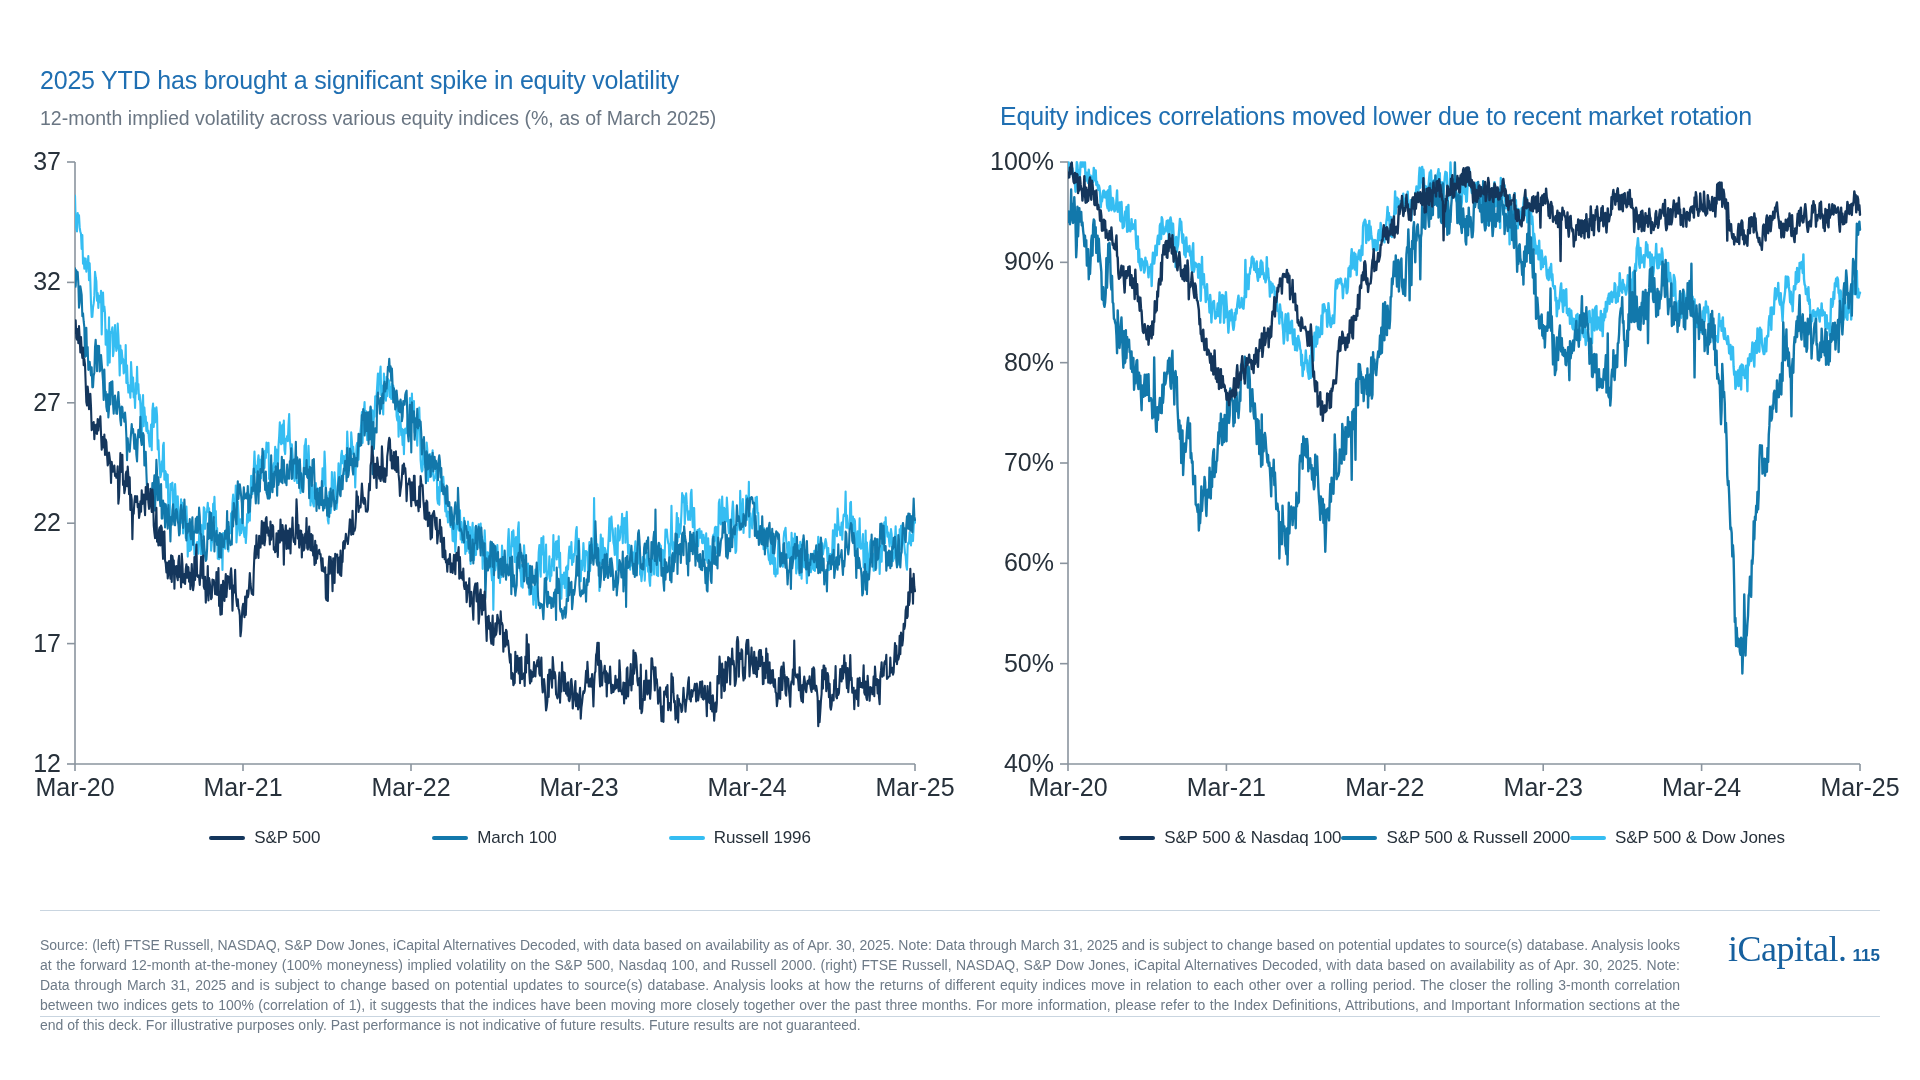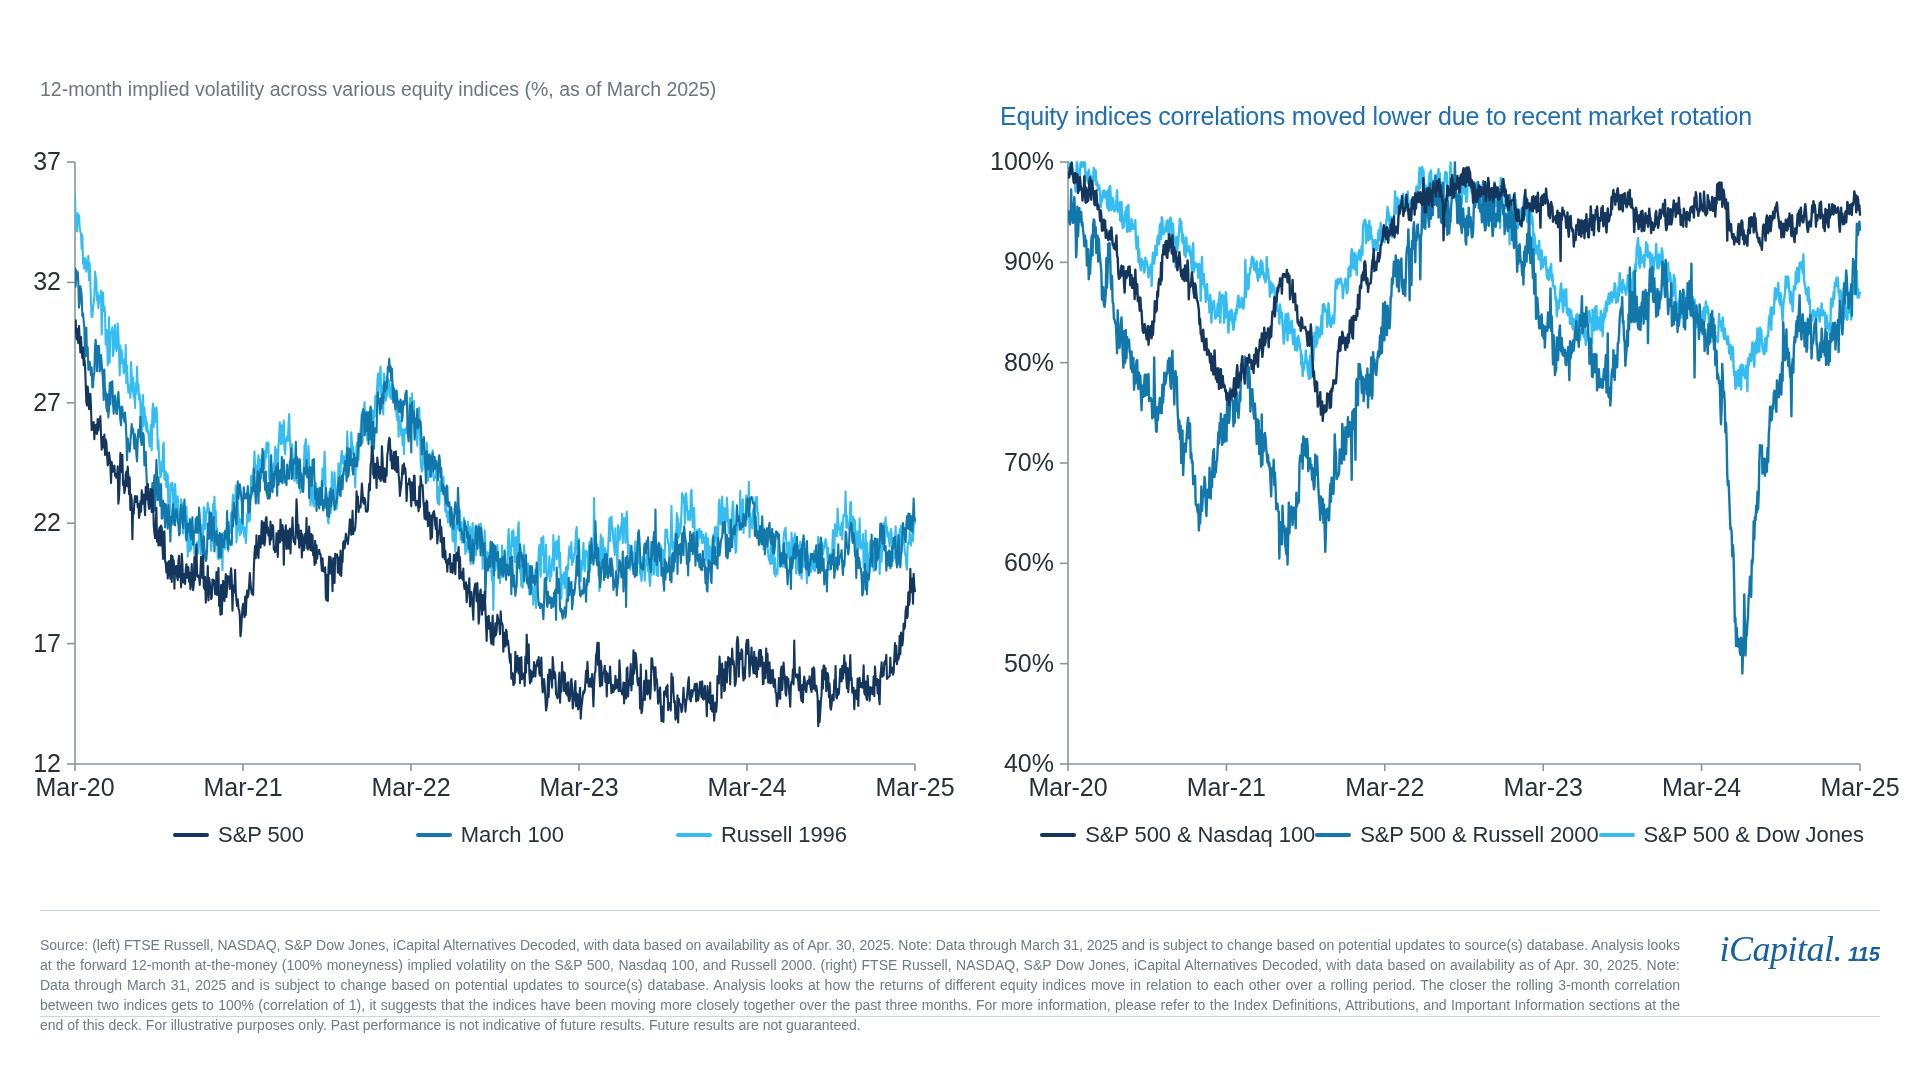--- a/index.html
+++ b/index.html
@@ -54,21 +54,21 @@
     display: flex;
     justify-content: center;
     align-items: center;
     gap: 0px;
   }
   #panel-left .legend { padding-left: 60px; gap: 112px; }
   #panel-right .legend { padding-left: 24px; }
   .legend-item { display: flex; align-items: center; gap: 9px; }
   .legend-swatch { width: 36px; height: 4px; border-radius: 2px; display: block; }
   .legend-label {
-    font-size: 22px;
+    font-size: 17px;
     color: #27313B;
     white-space: nowrap;
     letter-spacing: -0.1px;
   }
 
   
   .footer {
     position: absolute;
     left: 0; bottom: 0;
     width: 1920px; height: 180px;
@@ -94,41 +94,41 @@
     line-height: 1.42;
     color: #6D7A87;
     text-align: justify;
   }
   .brand {
     position: absolute;
     right: 40px; top: 28px;
     display: flex;
     align-items: baseline;
     gap: 6px;
-    font-style: italic;
   }
   .brand-mark {
     font-family: "Liberation Serif", serif;
     font-size: 36px;
     color: #16609E;
     letter-spacing: -0.5px;
   }
   .brand-page {
-    font-size: 20px;
+    font-size: 17px;
     color: #16609E;
     font-weight: 600;
   }
 </style>
 </head>
 <body>
 
 <div class="slide">
 
   <section class="panel" id="panel-left">
     <div class="panel-head">
+      <div class="chart-title">2025 YTD has brought a significant spike in equity volatility</div>
       <div class="chart-subtitle">12-month implied volatility across various equity indices (%, as of March 2025)</div>
     </div>
 
     <div class="plot-wrap">
       <svg class="plot-svg" id="svg-left" width="960" height="680" viewBox="0 0 960 680">
           <line x1="75" y1="12" x2="75" y2="614" stroke="#8A949E" stroke-width="1.6"></line>
           <line x1="75" y1="614" x2="915" y2="614" stroke="#8A949E" stroke-width="1.6"></line>
           <line x1="67" y1="614" x2="75" y2="614" stroke="#8A949E" stroke-width="1.6"></line>
           <text x="61" y="622" text-anchor="end" font-size="25" font-family="&quot;Liberation Sans&quot;, sans-serif" fill="#27313B">12</text>
           <line x1="67" y1="493.6" x2="75" y2="493.6" stroke="#8A949E" stroke-width="1.6"></line>

